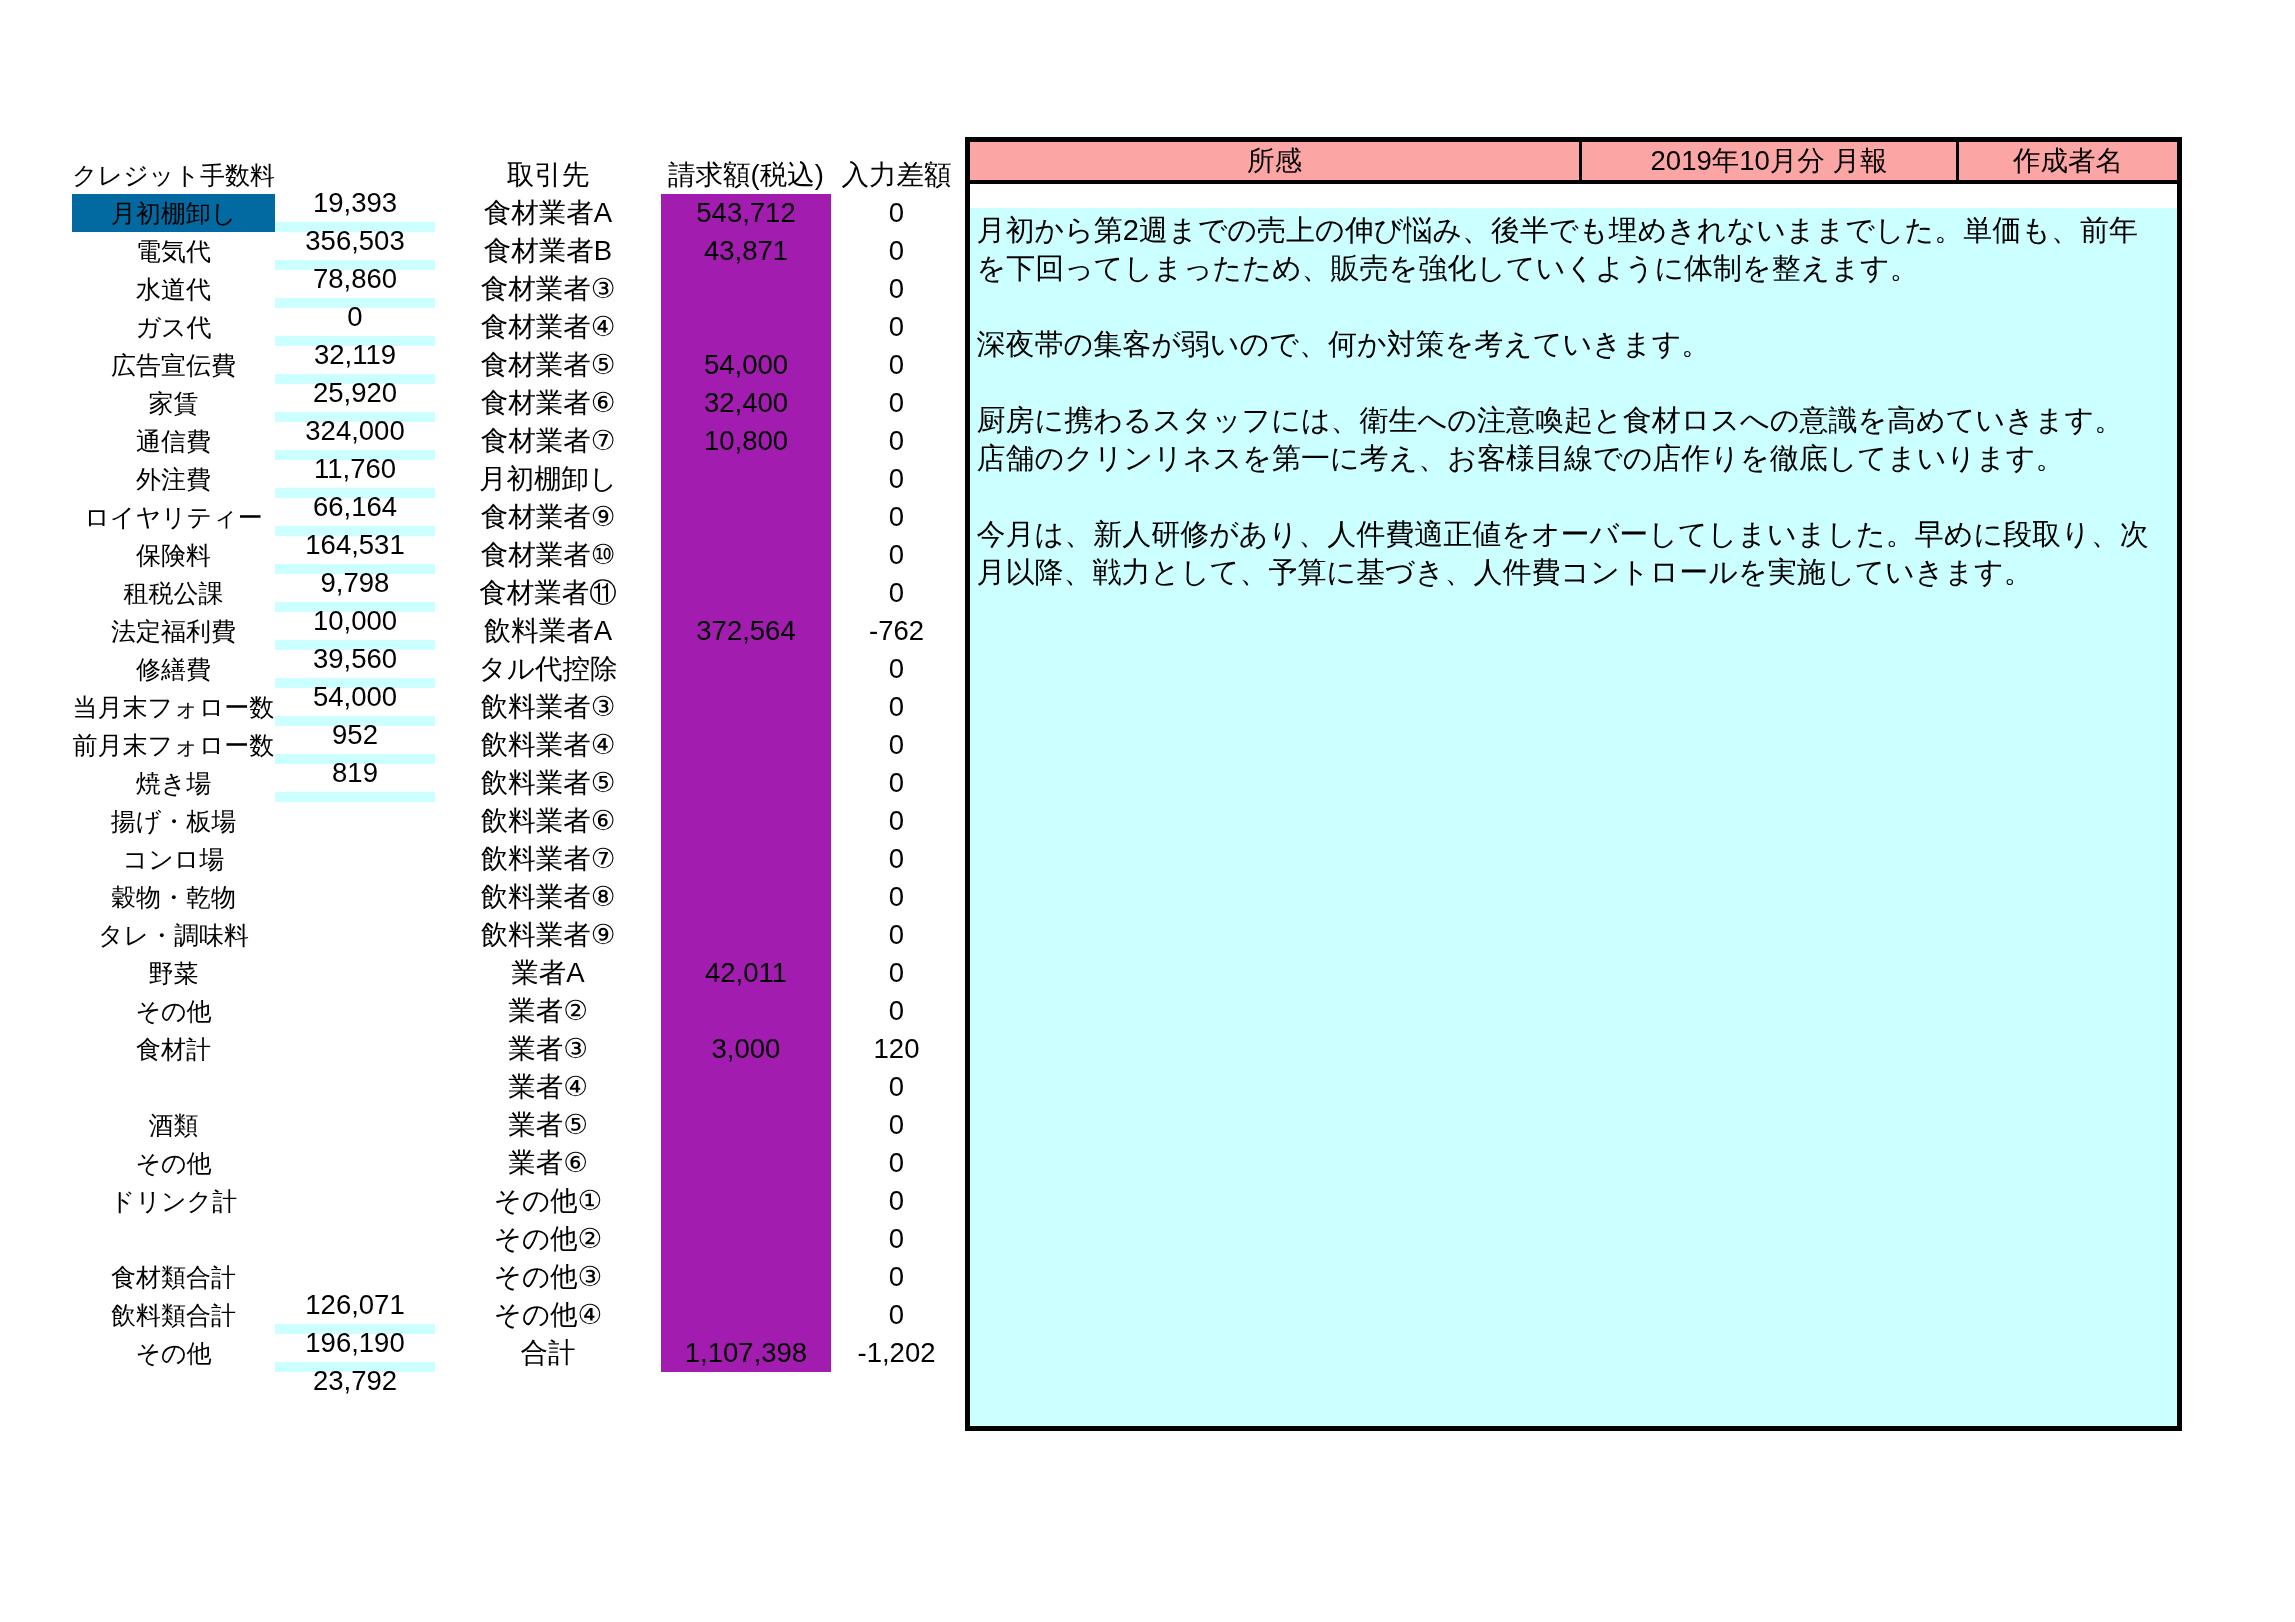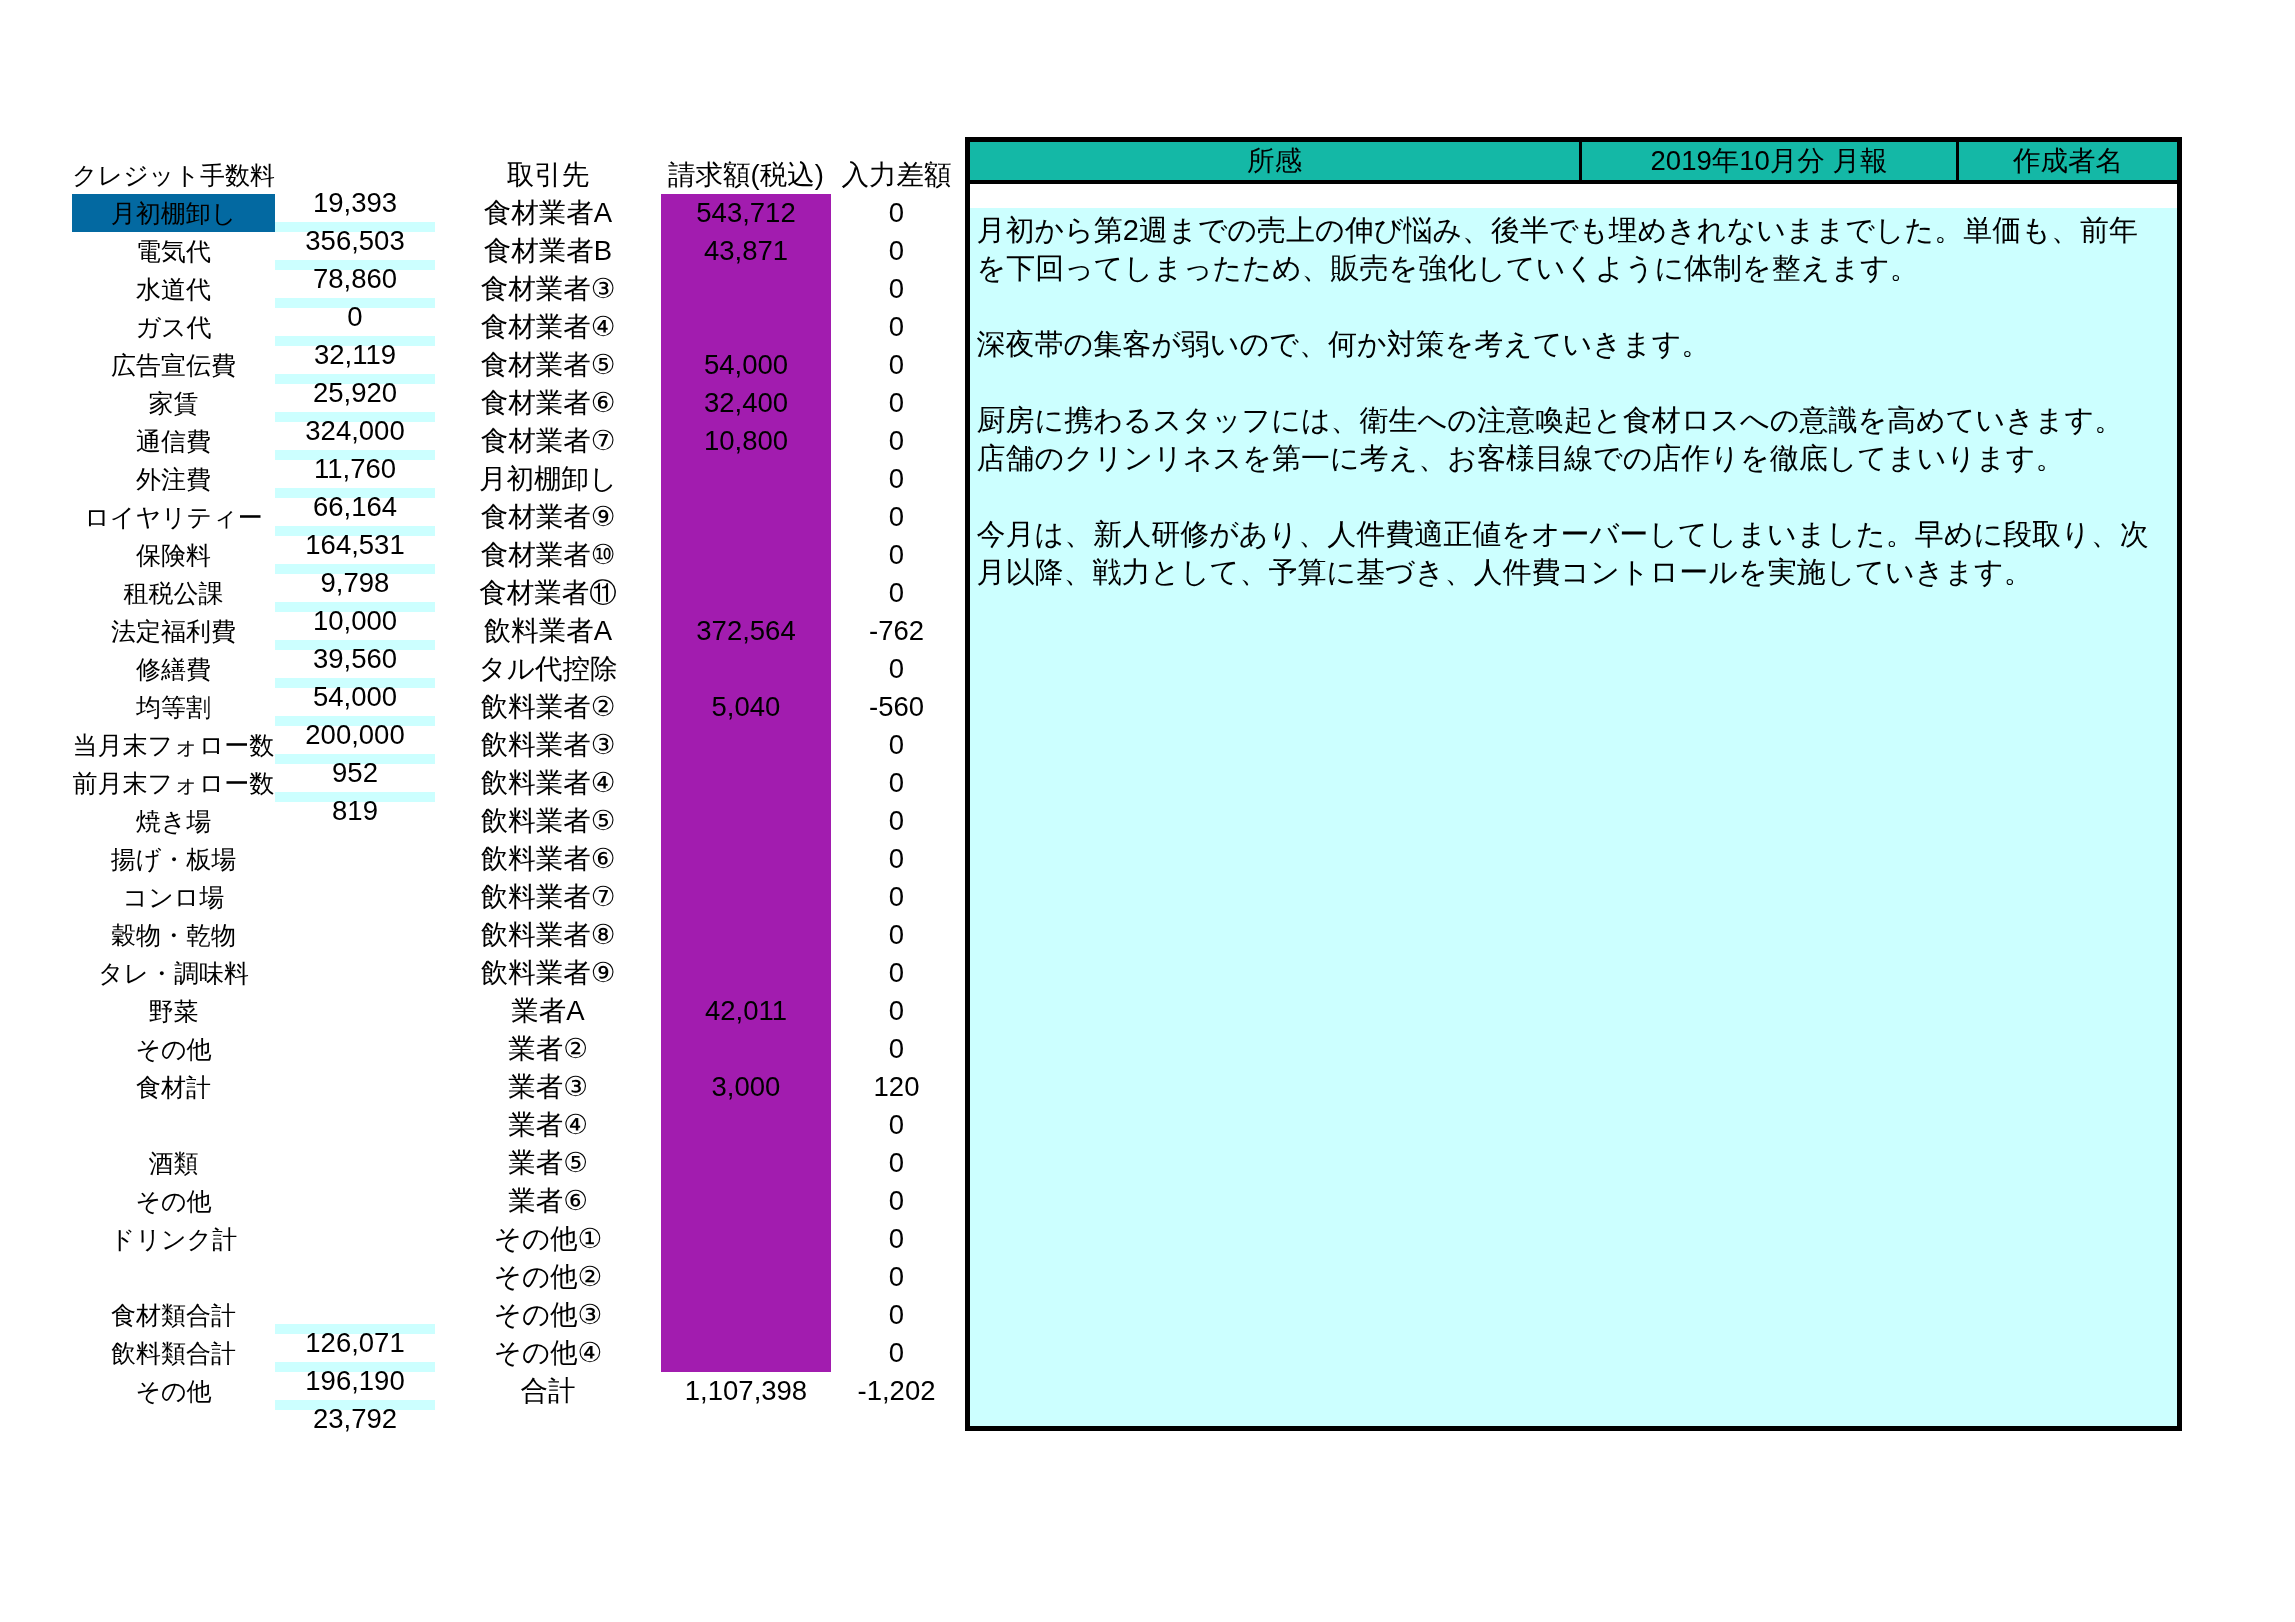--- a/index.html
+++ b/index.html
@@ -41,21 +41,21 @@
     box-sizing:border-box;
     border:5.2px solid #000;
     display:flex;flex-direction:column;
     background:#fff;
   }
   .panel-header{
     display:flex;
     height:38px;
     border-bottom:4.6px solid #000;
     flex:0 0 auto;
-    background:#14b8a6;
+    background:#fca5a5;
     justify-content:space-between;
   }
   .ph-cell{
     box-sizing:border-box;
     line-height:38px;
     text-align:center;
     font-size:27.5px;
     white-space:nowrap;
   }
   .ph-1{width:609px;}
@@ -184,27 +184,20 @@
   </div>
 
   <div class="row">
     <div class="c c1">修繕費</div>
     <div class="c c2">54,000</div>
     <div class="c c3">タル代控除</div>
     <div class="c c4"></div>
     <div class="c c5">0</div>
   </div>
 
-  <div class="row">
-    <div class="c c1">均等割</div>
-    <div class="c c2">200,000</div>
-    <div class="c c3">飲料業者②</div>
-    <div class="c c4">5,040</div>
-    <div class="c c5">-560</div>
-  </div>
 
   <div class="row">
     <div class="c c1">当月末フォロー数</div>
     <div class="c c2">952</div>
     <div class="c c3">飲料業者③</div>
     <div class="c c4"></div>
     <div class="c c5">0</div>
   </div>
 
   <div class="row">

